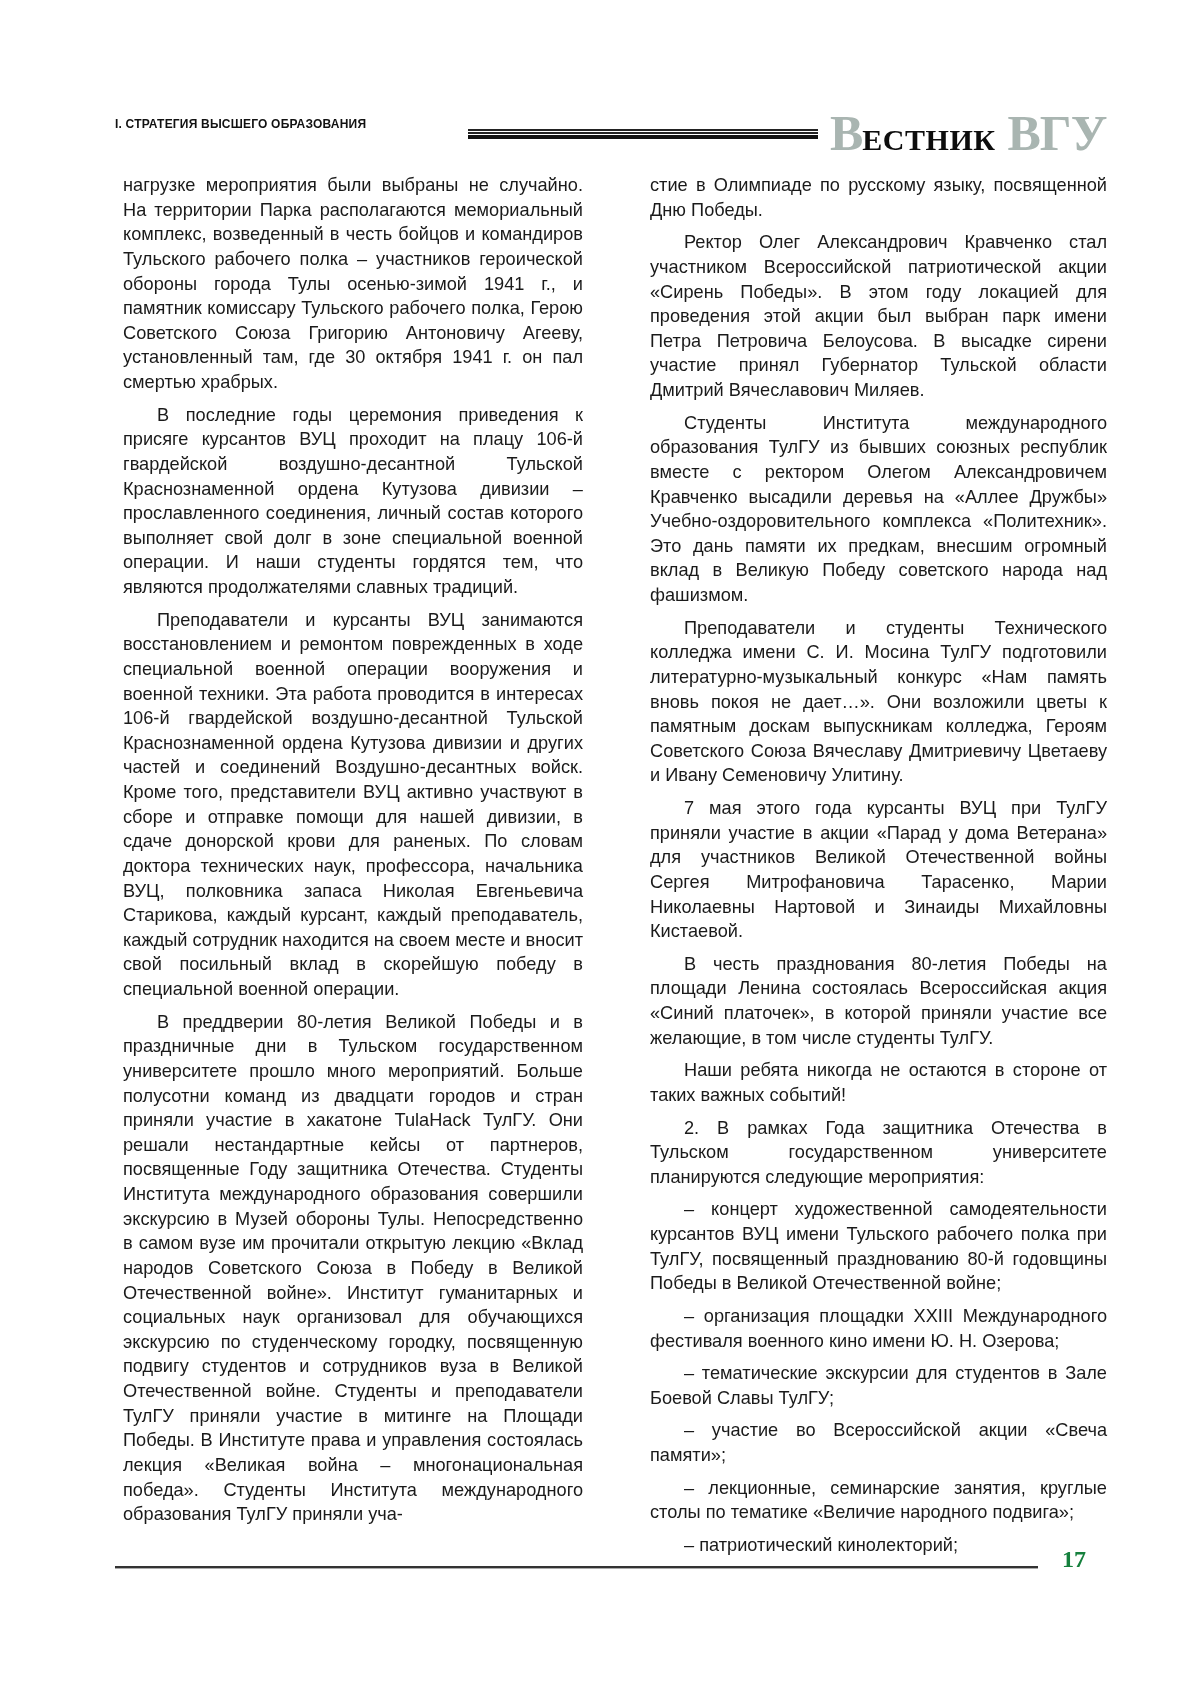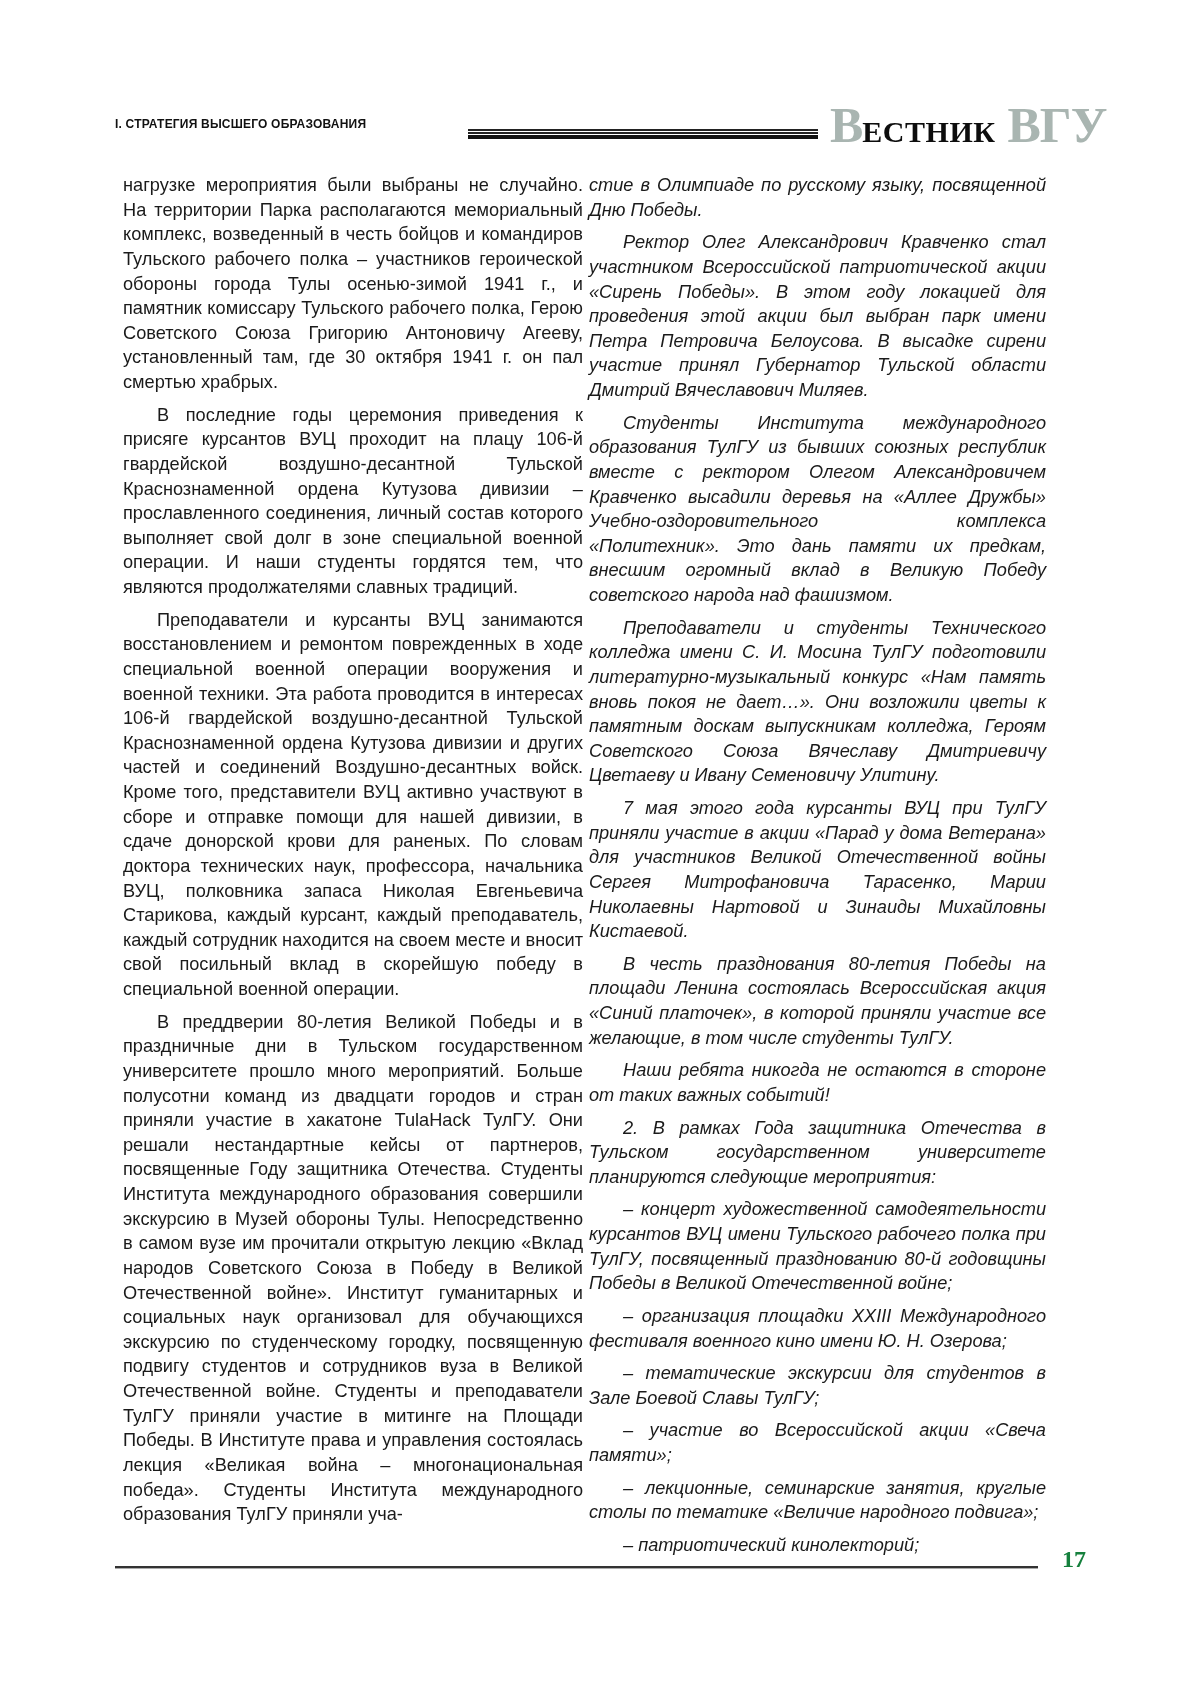--- a/index.html
+++ b/index.html
@@ -5,29 +5,29 @@
   html, body { margin: 0; padding: 0; background: #ffffff; }
   body { width: 1200px; height: 1697px; position: relative; overflow: hidden;
          font-family: "Liberation Sans", sans-serif; color: #1a1a1a; }
   .header-section { position: absolute; left: 115px; top: 117px;
          font-family: "Liberation Sans", sans-serif; font-weight: bold;
          font-size: 12px; letter-spacing: 0.2px; color: #111; white-space: nowrap; }
   .header-rules { position: absolute; left: 468px; top: 129px; width: 350px; height: 10px; }
   .header-rules .r1 { position: absolute; left: 0; right: 0; top: 0; height: 1.5px; background: #222; }
   .header-rules .r2 { position: absolute; left: 0; right: 0; top: 3px; height: 1.5px; background: #222; }
   .header-rules .r3 { position: absolute; left: 0; right: 0; top: 6px; height: 3.5px; background: #111; }
-  .logo { position: absolute; left: 830px; top: 100px; height: 50px; white-space: nowrap;
+  .logo { position: absolute; left: 830px; top: 108px; height: 50px; white-space: nowrap;
           font-family: "Liberation Serif", serif; font-weight: bold; line-height: 50px; }
   .logo .big { font-size: 50px; color: #a9b5b1; letter-spacing: -1px; }
   .logo .small { font-size: 30px; color: #0d0d0d; letter-spacing: 0.5px; }
   .logo .vgu { font-size: 50px; color: #a9b5b1; margin-left: 12px; letter-spacing: -1px; }
   .column { position: absolute; top: 165px; font-size: 18.2px; line-height: 24.62px;
             text-align: justify; hyphens: manual; }
   .col-left { left: 115px; width: 476px; }
-  .col-right { left: 581px; width: 473px; font-style: italic; }
+  .col-right { left: 642px; width: 473px; }
   .column p { margin: 8px; text-indent: 34px; }
   .column p.cont { text-indent: 0; }
   .footer-rule { position: absolute; left: 115px; top: 1566px; width: 923px; height: 2px; background: #333; }
   .footer-rule::after { content: ""; position: absolute; left: 0; right: 0; top: 2px; height: 1px; background: #aaa; }
   .page-number { position: absolute; left: 1062px; top: 1546px; font-family: "Liberation Serif", serif;
                  font-weight: bold; font-size: 24px; color: #15803d; }
 </style>
 </head>
 <body>
 

